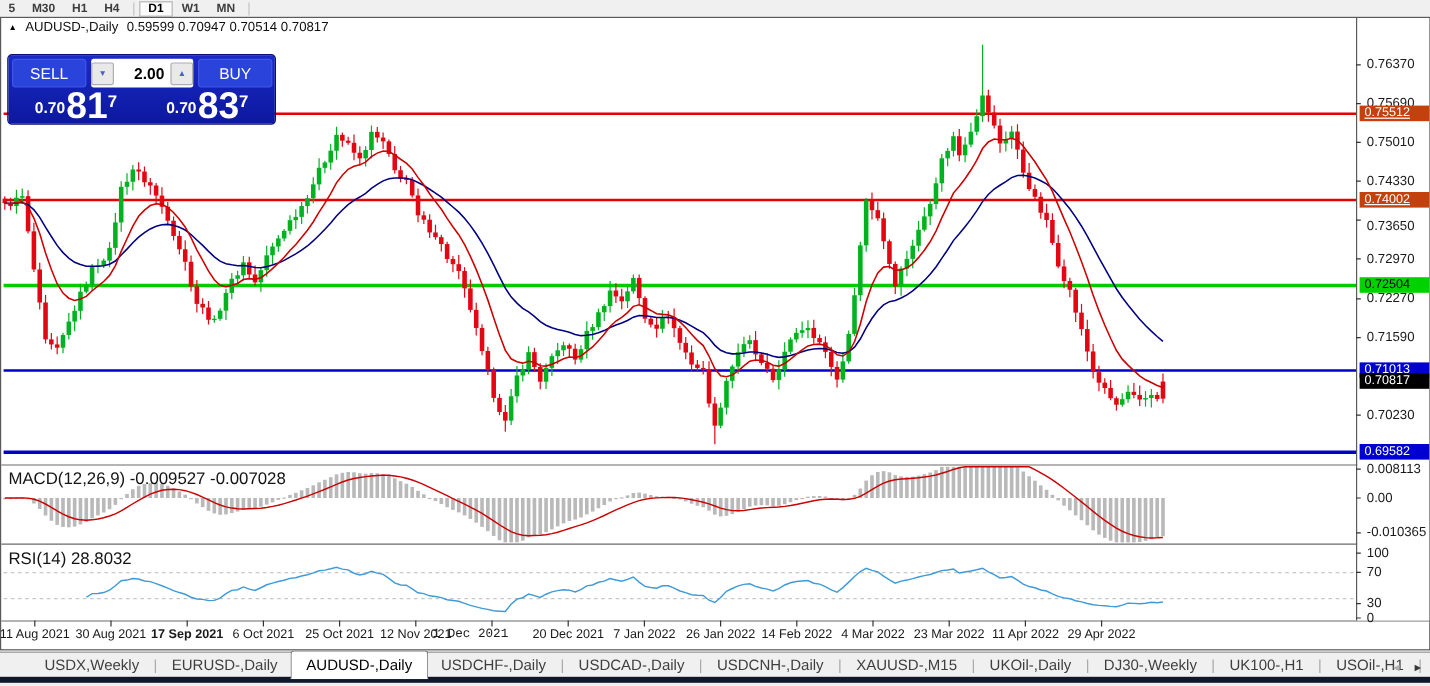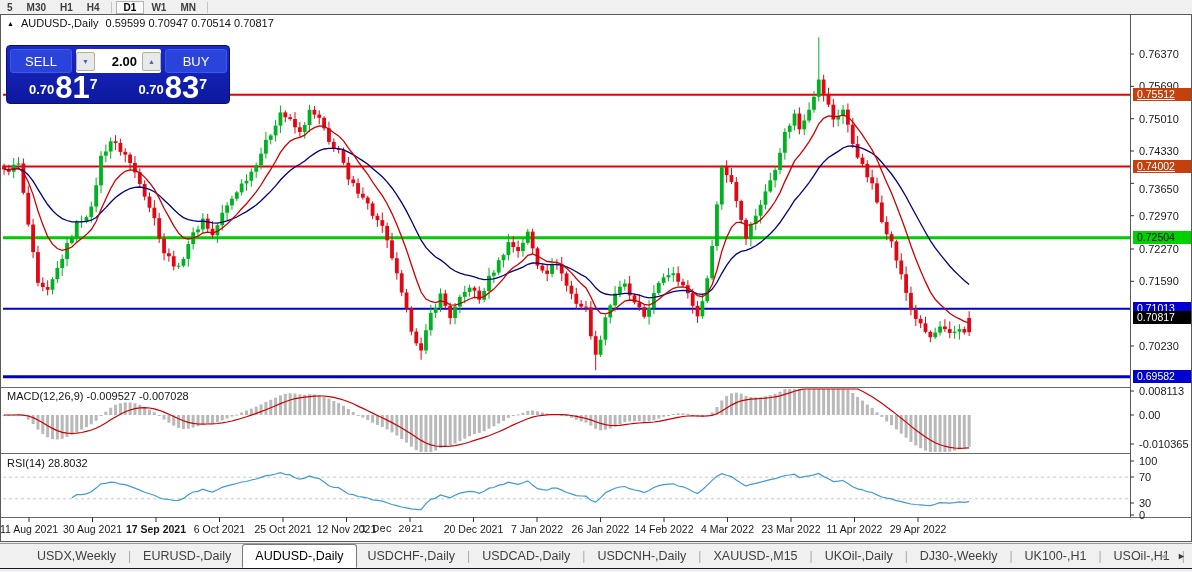--- a/index.html
+++ b/index.html
@@ -42,30 +42,30 @@
   
   #price-axis{position:absolute;left:1130px;top:0;width:60px;height:526px;pointer-events:none;}
   .tick-label{position:absolute;left:8px;font-size:11px;color:#1a1a1a;white-space:nowrap;}
   .chip{position:absolute;left:2px;width:54px;height:13px;font-size:10.5px;line-height:13px;
         padding-left:4px;color:#fff;white-space:nowrap;}
   .chip.red{background:#c2410c;text-decoration:underline;}
   .chip.green{background:#00d200;color:#000;}
   .chip.blue{background:#0000d0;}
   .chip.black{background:#000;}
 
-  .pane-header{position:absolute;left:6px;font-size:11px;color:#141414;white-space:nowrap;}
+  .pane-header{position:absolute;left:6px;font-size:14px;color:#141414;white-space:nowrap;}
 
   
   #date-axis{position:absolute;left:0;top:506px;width:1130px;height:18px;pointer-events:none;}
   .date-label{position:absolute;top:2px;width:90px;margin-left:-45px;text-align:center;
               font-size:10.5px;color:#1a1a1a;white-space:nowrap;}
 
   
   #tab-bar{position:absolute;left:0;top:543px;width:1192px;height:26px;background:#f0f0f0;
-           border-top:1px solid #9a9a9a;border-bottom:1px solid #0f172a;display:flex;
+           border-top:1px solid #9a9a9a;border-bottom:5px solid #0f172a;display:flex;
            align-items:center;padding-left:26px;box-sizing:border-box;}
   .tab{padding:3px 11px;font-size:12.5px;color:#3f3f3f;white-space:nowrap;cursor:pointer;}
   .tab.active{background:#fff;border:1px solid #7a7a7a;border-bottom:1px solid #fff;
               border-radius:3px 3px 0 0;color:#000;margin-top:-1px;padding:4px 12px;}
   .tab-sep{color:#a8a8a8;font-size:12px;padding:0 1px;}
   #tab-arrows{position:absolute;right:6px;top:7px;display:flex;gap:9px;font-size:9px;}
   #tab-arrow-left{color:#b0b0b0;cursor:pointer;}
   #tab-arrow-right{color:#383838;cursor:pointer;}
 </style>
 </head>

